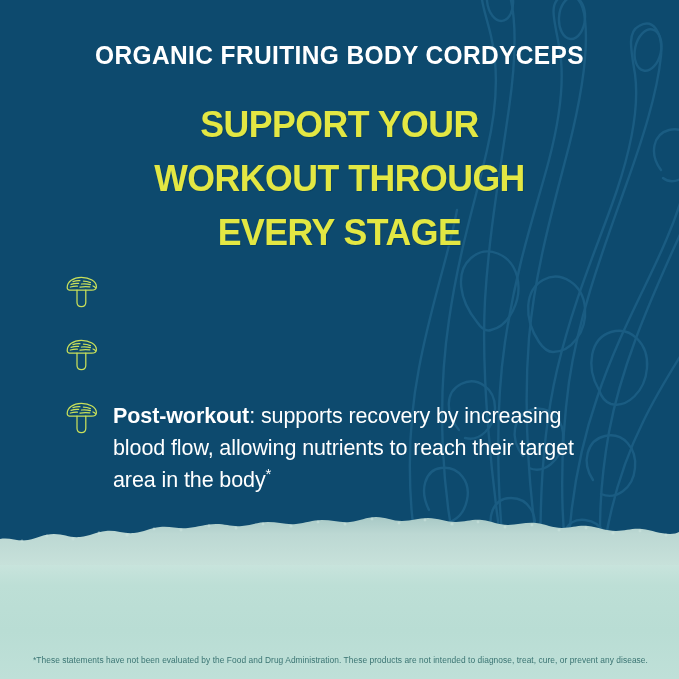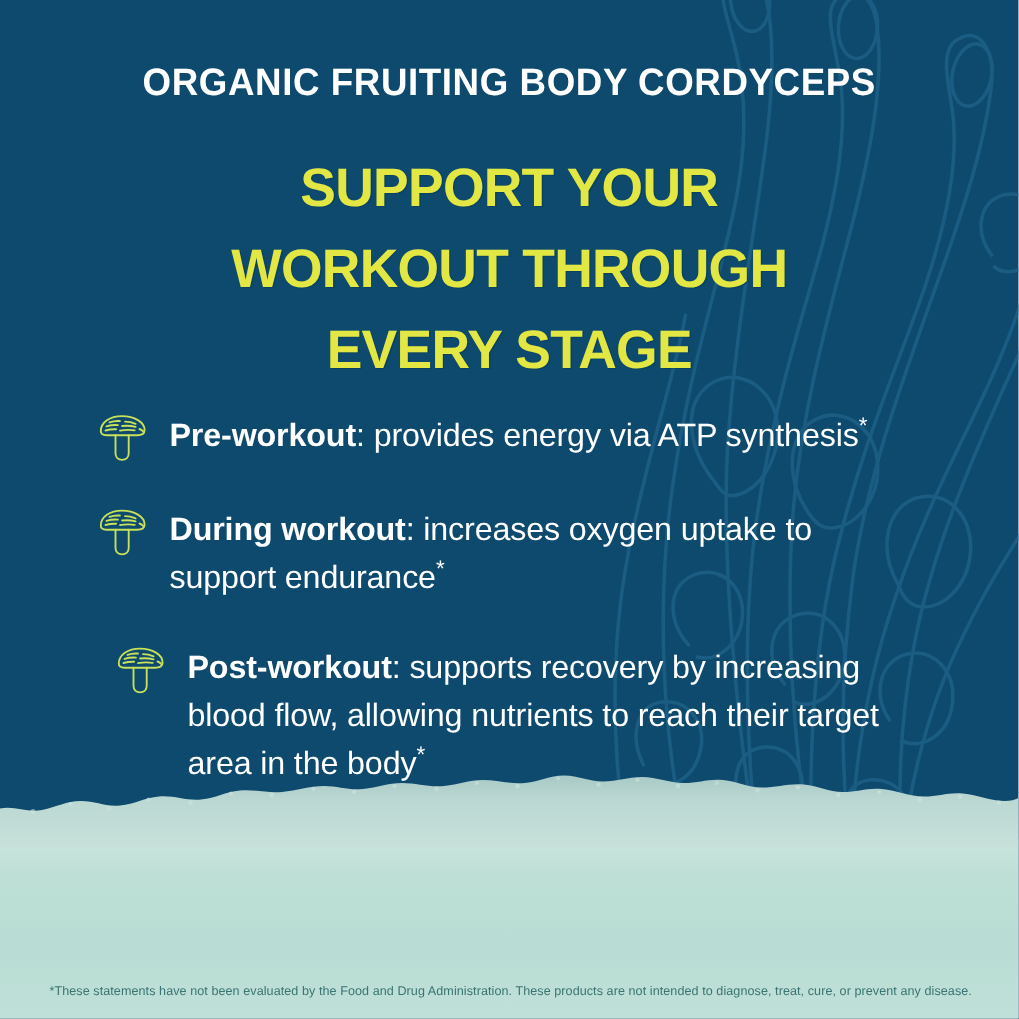--- a/index.html
+++ b/index.html
@@ -71,21 +71,21 @@
     position: absolute;
     top: 274px;
     left: 64px;
     right: 54px;
   }
   .bullet {
     display: flex;
     align-items: flex-start;
     margin-bottom: 28px;
   }
-  .bullet:last-child { margin-bottom: 4px; justify-content: flex-end; }
+  .bullet:last-child { margin-bottom: 4px; }
   .bullet-icon {
     flex: 0 0 auto;
     width: 36px;
     height: 34px;
     margin-right: 13px;
     margin-top: 1px;
   }
   .bullet-icon svg { display: block; width: 100%; height: 100%; }
   .bullet-text {
     color: #ffffff;
@@ -187,42 +187,36 @@
             <path d="M6.3 12.0 C8.6 11.4 11.0 11.1 13.4 11.2"></path>
             <path d="M7.0 9.3 C9.4 8.5 12.0 8.2 14.6 8.4"></path>
             <path d="M9.0 6.6 C11.2 5.8 13.6 5.5 15.9 5.7"></path>
             <path d="M16.0 12.1 C19.2 11.5 22.6 11.4 25.8 11.9"></path>
             <path d="M17.4 9.0 C20.4 8.6 23.5 8.8 26.4 9.6"></path>
             <path d="M19.4 6.1 C21.8 6.1 24.2 6.6 26.4 7.6"></path>
             <path d="M29.0 11.0 C30.1 11.4 31.0 12.0 31.6 12.8"></path>
             <path d="M13.0 15.2 L13.0 27.2 C13.0 29.9 14.8 31.6 17.4 31.6 C20.0 31.6 21.8 29.9 21.8 27.2 L21.8 15.2"></path>
           </svg>
         </span>
-        <div class="bullet-text">
-          <span class="lead">Pre-workout</span><span>: </span><span>provides energy via ATP synthesis</span><span class="star">*</span>
-        </div>
       </div>
 
       <div class="bullet">
         <span class="bullet-icon">
           <svg viewBox="0 0 36 34" xmlns="http://www.w3.org/2000/svg" fill="none" stroke="#c9e05a" stroke-width="1.25" stroke-linecap="round" stroke-linejoin="round">
             <path d="M3.2 12.4 C3.2 6.6 9.3 2.4 17.3 2.4 C25.6 2.4 32.4 6.4 32.4 11.7 C32.4 14.0 30.6 15.2 27.4 15.2 L7.0 15.2 C4.6 15.2 3.2 14.2 3.2 12.4 Z"></path>
             <path d="M6.3 12.0 C8.6 11.4 11.0 11.1 13.4 11.2"></path>
             <path d="M7.0 9.3 C9.4 8.5 12.0 8.2 14.6 8.4"></path>
             <path d="M9.0 6.6 C11.2 5.8 13.6 5.5 15.9 5.7"></path>
             <path d="M16.0 12.1 C19.2 11.5 22.6 11.4 25.8 11.9"></path>
             <path d="M17.4 9.0 C20.4 8.6 23.5 8.8 26.4 9.6"></path>
             <path d="M19.4 6.1 C21.8 6.1 24.2 6.6 26.4 7.6"></path>
             <path d="M29.0 11.0 C30.1 11.4 31.0 12.0 31.6 12.8"></path>
             <path d="M13.0 15.2 L13.0 27.2 C13.0 29.9 14.8 31.6 17.4 31.6 C20.0 31.6 21.8 29.9 21.8 27.2 L21.8 15.2"></path>
           </svg>
         </span>
-        <div class="bullet-text">
-          <span class="lead">During workout</span><span>: </span><span>increases oxygen uptake to support endurance</span><span class="star">*</span>
-        </div>
       </div>
 
       <div class="bullet">
         <span class="bullet-icon">
           <svg viewBox="0 0 36 34" xmlns="http://www.w3.org/2000/svg" fill="none" stroke="#c9e05a" stroke-width="1.25" stroke-linecap="round" stroke-linejoin="round">
             <path d="M3.2 12.4 C3.2 6.6 9.3 2.4 17.3 2.4 C25.6 2.4 32.4 6.4 32.4 11.7 C32.4 14.0 30.6 15.2 27.4 15.2 L7.0 15.2 C4.6 15.2 3.2 14.2 3.2 12.4 Z"></path>
             <path d="M6.3 12.0 C8.6 11.4 11.0 11.1 13.4 11.2"></path>
             <path d="M7.0 9.3 C9.4 8.5 12.0 8.2 14.6 8.4"></path>
             <path d="M9.0 6.6 C11.2 5.8 13.6 5.5 15.9 5.7"></path>
             <path d="M16.0 12.1 C19.2 11.5 22.6 11.4 25.8 11.9"></path>

